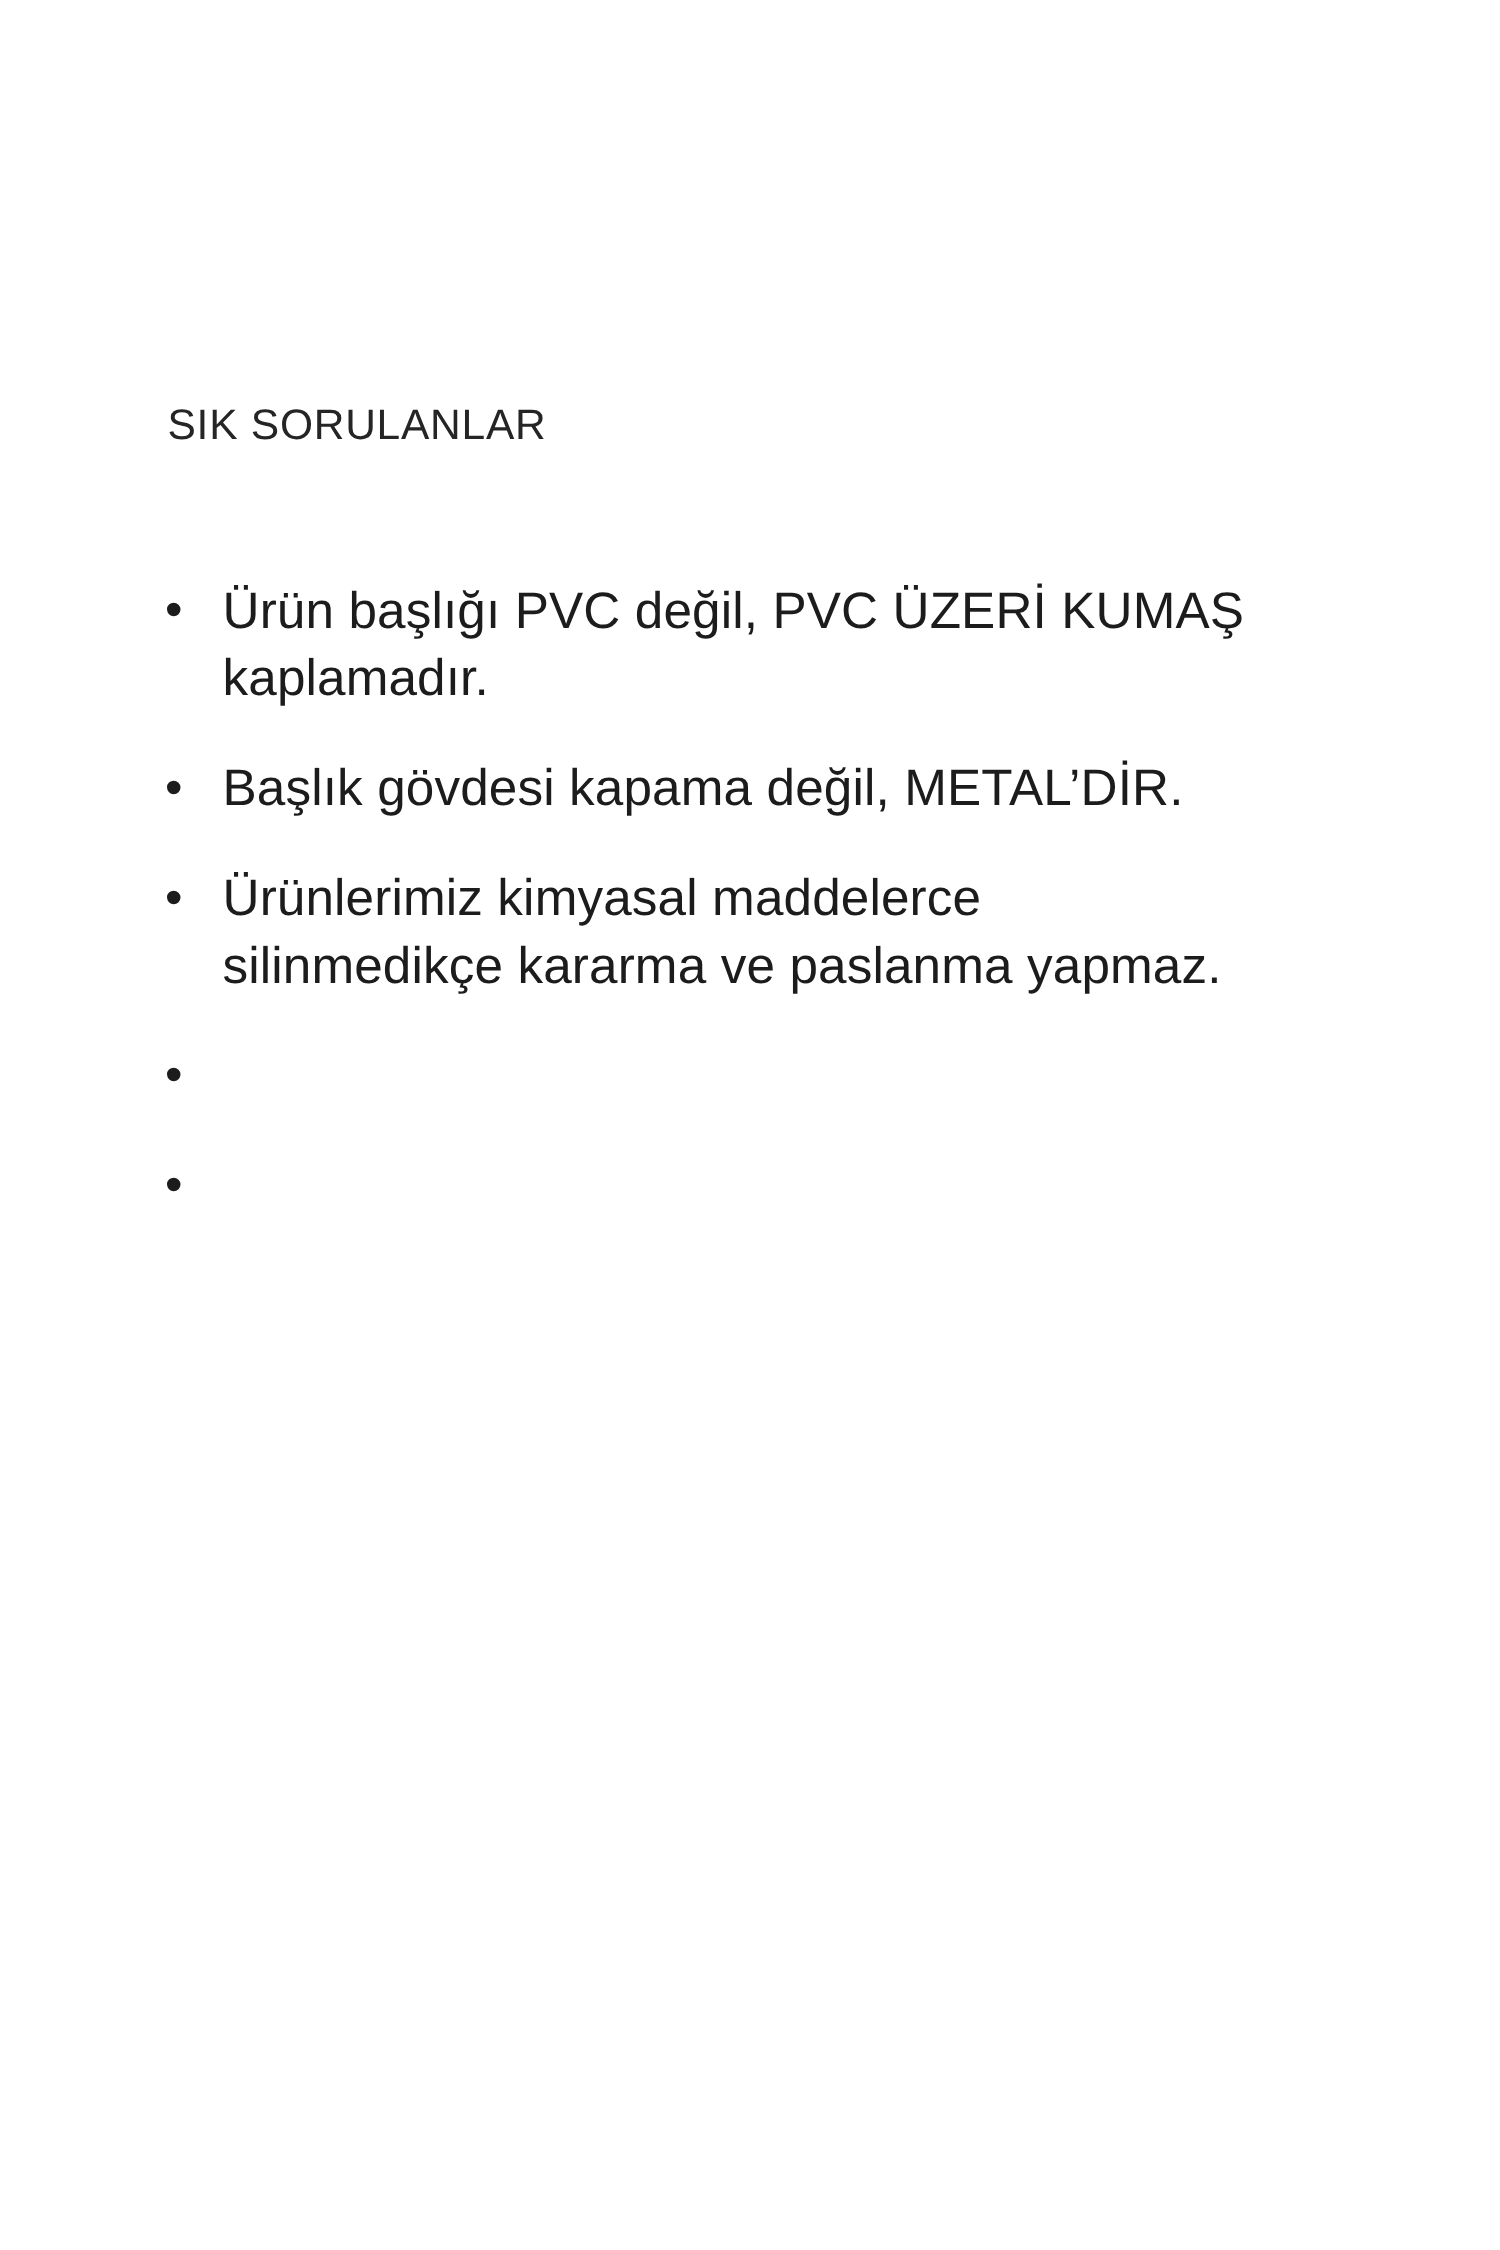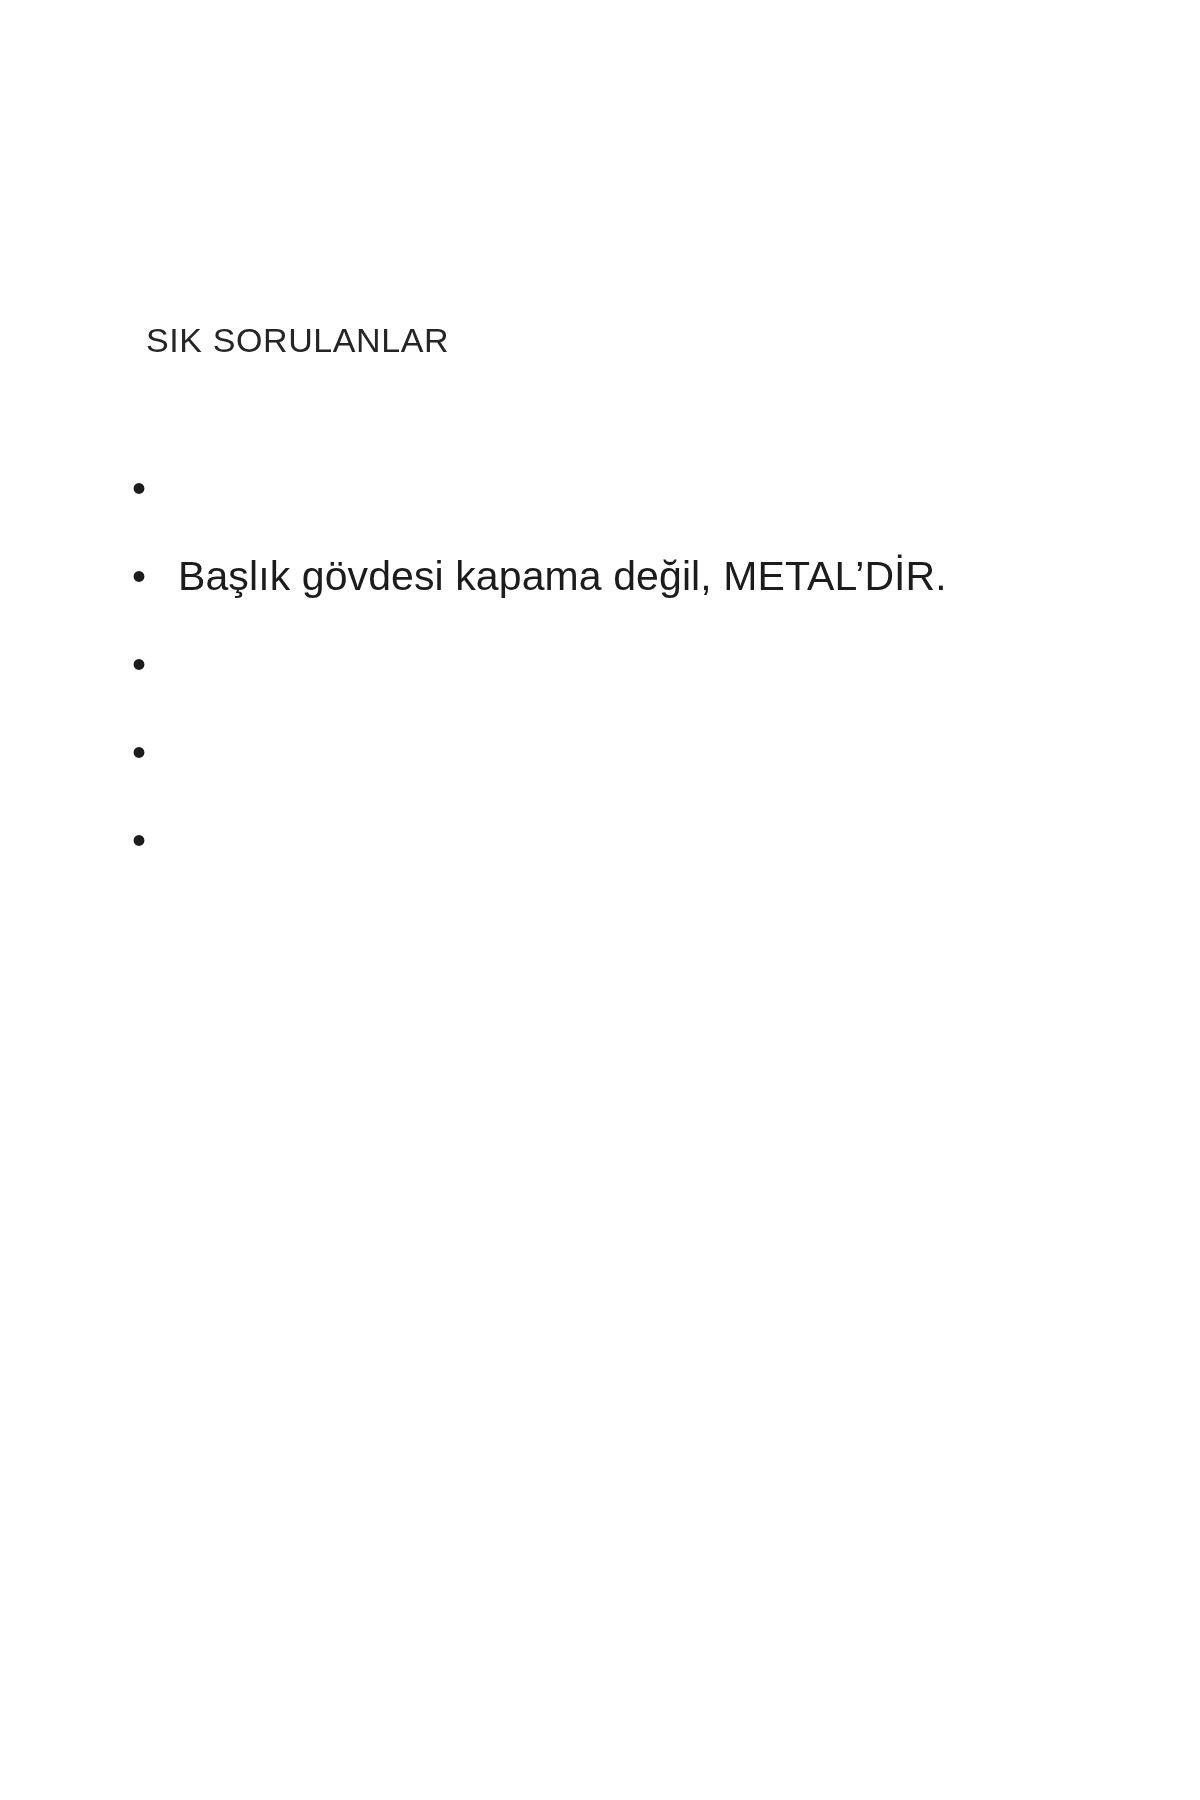--- a/index.html
+++ b/index.html
@@ -25,21 +25,21 @@
     position: absolute;
     left: 130px;
     top: 320px;
     width: 950px;
   }
   .faq-title {
     font-size: 34px;
     font-weight: 400;
     letter-spacing: 0.6px;
     color: #252525;
-    margin: 0 0 100px 16px;
+    margin: 0 0 100px 4px;
     line-height: 1.2;
   }
   .faq-list {
     list-style: none;
     margin: 0;
     padding: 0;
   }
   .faq-item {
     position: relative;
     display: flex;
@@ -71,29 +71,31 @@
 
 <div class="page">
   <div class="content">
 
     <h1 class="faq-title">SIK SORULANLAR</h1>
 
     <ul class="faq-list">
 
       <li class="faq-item">
         <span class="bullet">•</span>
+        <span class="faq-text">Ürün başlığı PVC değil, PVC ÜZERİ KUMAŞ kaplamadır.</span>
       </li>
 
       <li class="faq-item">
         <span class="bullet">•</span>
         <span class="faq-text">Başlık gövdesi kapama değil, METAL’DİR.</span>
       </li>
 
       <li class="faq-item">
         <span class="bullet">•</span>
+        <span class="faq-text">Ürünlerimiz kimyasal maddelerce silinmedikçe kararma ve paslanma yapmaz.</span>
       </li>
 
       <li class="faq-item">
         <span class="bullet">•</span>
       </li>
 
       <li class="faq-item">
         <span class="bullet">•</span>
       </li>
 

